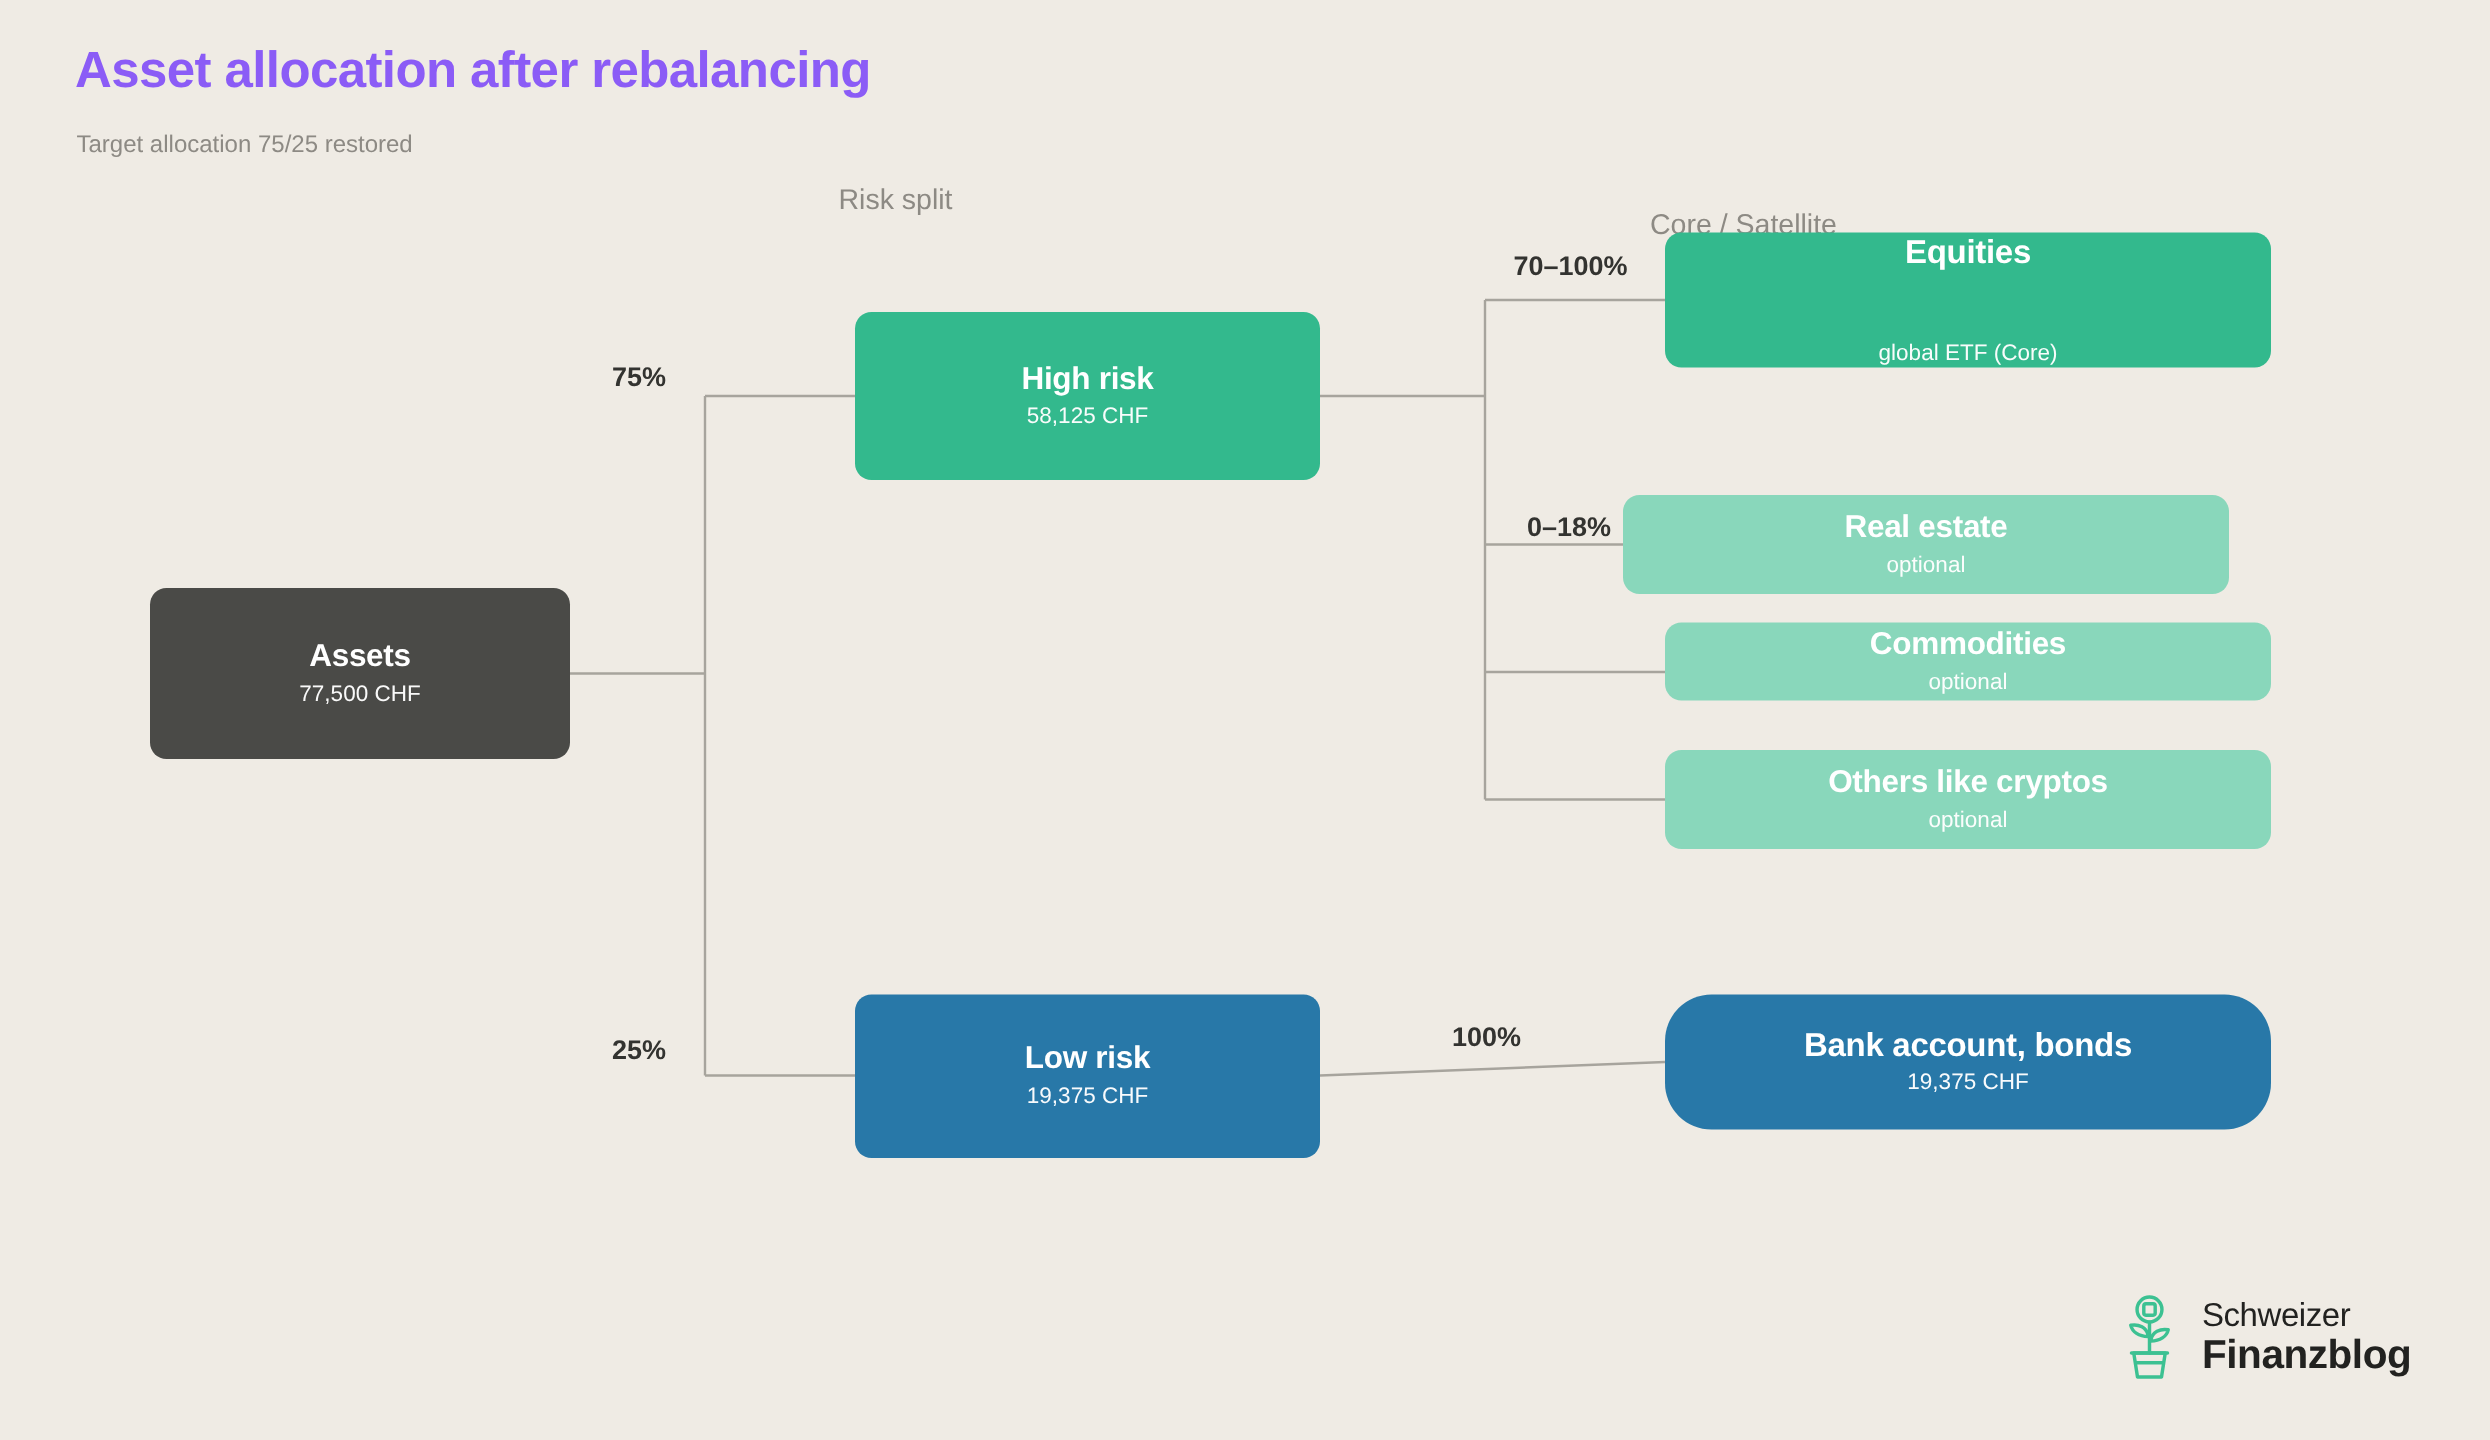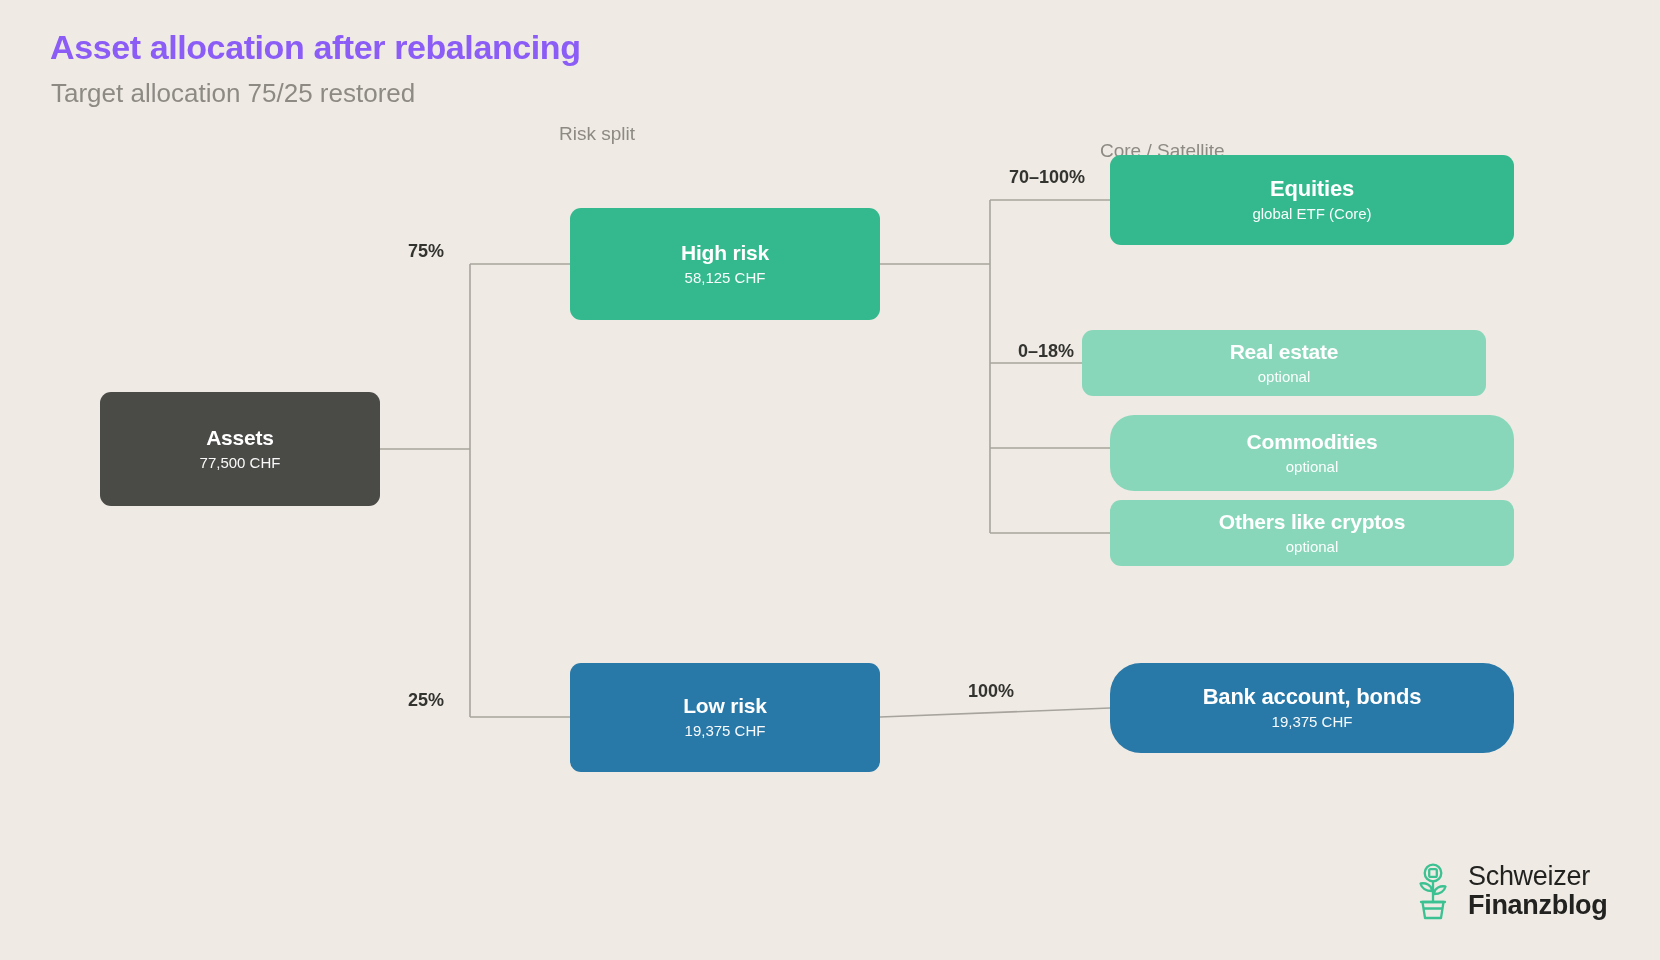--- a/index.html
+++ b/index.html
@@ -28,22 +28,22 @@
     top: 28px;
     font-size: 34px;
     font-weight: bold;
     color: #8b5cf6;
     letter-spacing: -0.4px;
     white-space: nowrap;
   }
   #subtitle {
     position: absolute;
     left: 51px;
-    top: 78px;
-    font-size: 26px;
+    top: 88px;
+    font-size: 16px;
     color: #8d8a84;
     white-space: nowrap;
     text-align: right;
   }
 
   
   .col-header {
     position: absolute;
     font-size: 19px;
     color: #8d8a84;
@@ -103,23 +103,23 @@
     font-size: 15px;
     font-weight: normal;
     line-height: 1.3;
     margin-top: 3px;
     opacity: 0.97;
   }
 
   #node-assets   { left: 100px;  top: 392px; width: 280px; height: 114px; background: #4a4a47; }
   #node-high     { left: 570px;  top: 208px; width: 310px; height: 112px; background: #33b98d; }
   #node-low      { left: 570px;  top: 663px; width: 310px; height: 109px; background: #2878a8; align-items: center; }
-  #node-equities { left: 1110px; top: 155px; width: 404px; height:  90px; background: #33b98d; }
+  #node-equities { left: 1110px; top: 155px; width: 404px; height:  90px; background: #33b98d; justify-content: space-between; }
   #node-realest  { left: 1082px; top: 330px; width: 404px; height:  66px; background: #89d7bb; }
-  #node-commod   { left: 1110px; top: 415px; width: 404px; height:  76px; background: #89d7bb; border-radius: 24px; }
+  #node-commod   { left: 1110px; top: 415px; width: 404px; height:  52px; background: #89d7bb; }
   #node-others   { left: 1110px; top: 500px; width: 404px; height:  66px; background: #89d7bb; }
   #node-bank     { left: 1110px; top: 663px; width: 404px; height:  90px; background: #2878a8; border-radius: 31px; }
 
   #node-equities .node-title,
   #node-bank .node-title { font-size: 22px; }
 
   
   #logo {
     position: absolute;
     left: 1409px;
@@ -128,21 +128,21 @@
     align-items: center;
     gap: 11px;
   }
   #logo-mark { width: 48px; height: 58px; flex: none; }
   #logo-text {
     display: flex;
     flex-direction: column;
     line-height: 1.0;
     color: #222220;
   }
-  #logo-line1 { font-size: 27px; font-weight: normal; letter-spacing: -0.3px; }
+  #logo-line1 { font-size: 22px; font-weight: normal; letter-spacing: -0.3px; }
   #logo-line2 { font-size: 27px; font-weight: bold;   letter-spacing: -0.3px; margin-top: 2px; }
 </style>
 </head>
 <body>
 
 <div id="canvas">
 
   <div id="title">Asset allocation after rebalancing</div>
   <div id="subtitle">Target allocation 75/25 restored</div>
 

